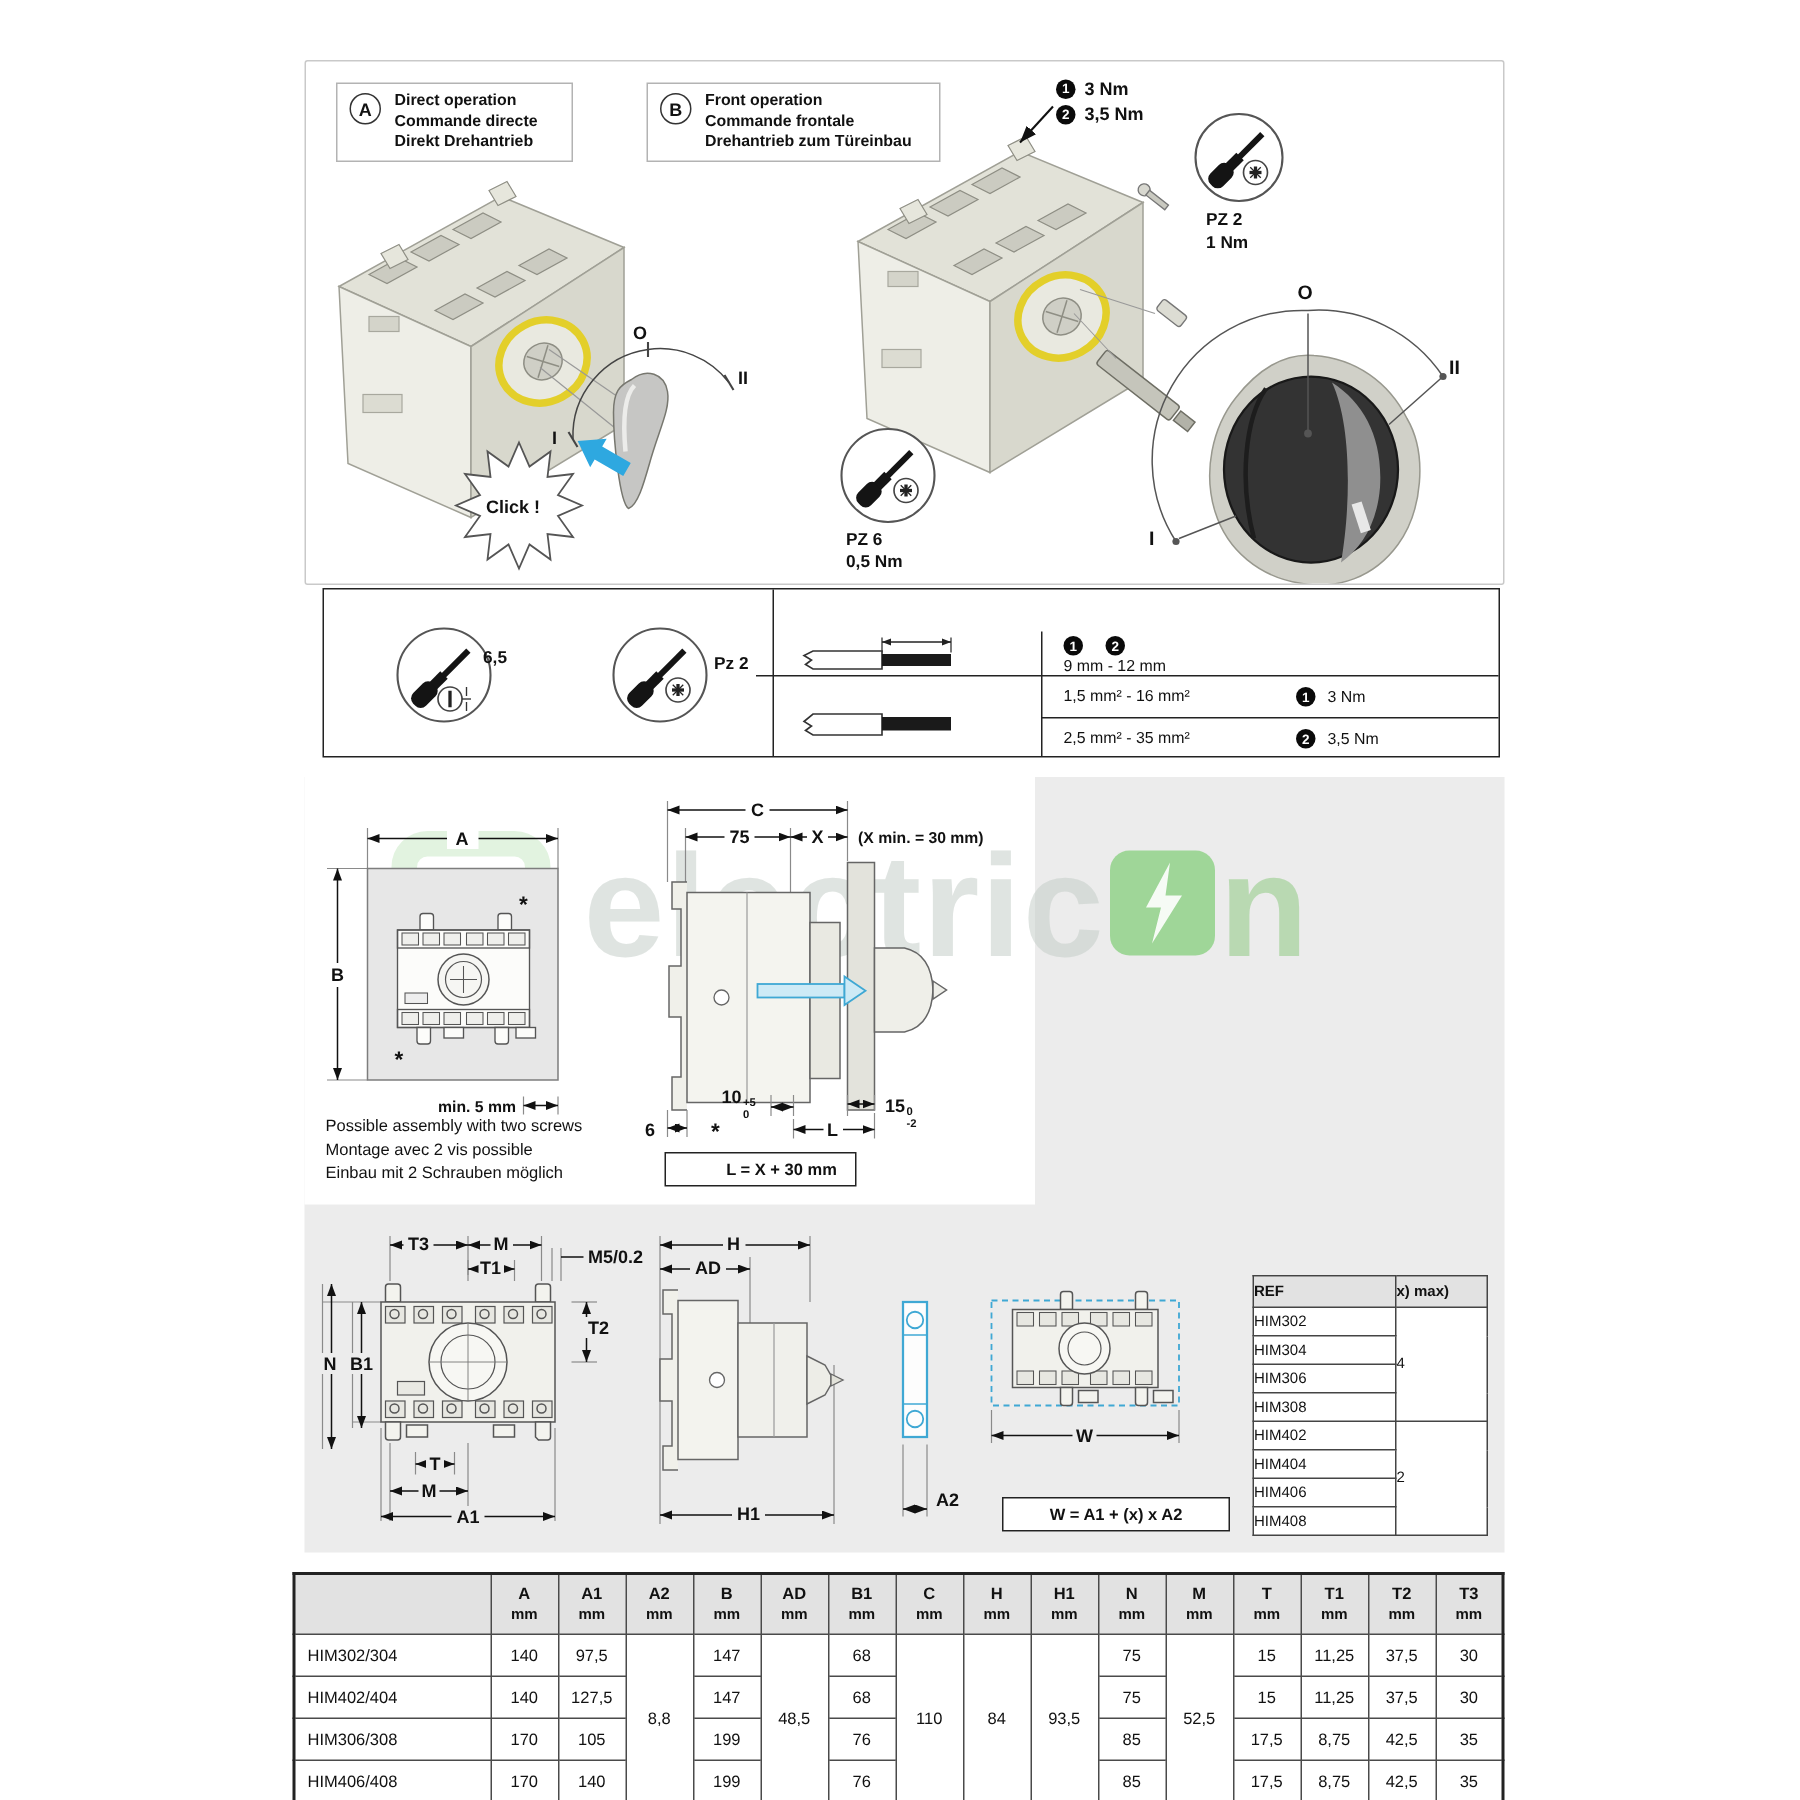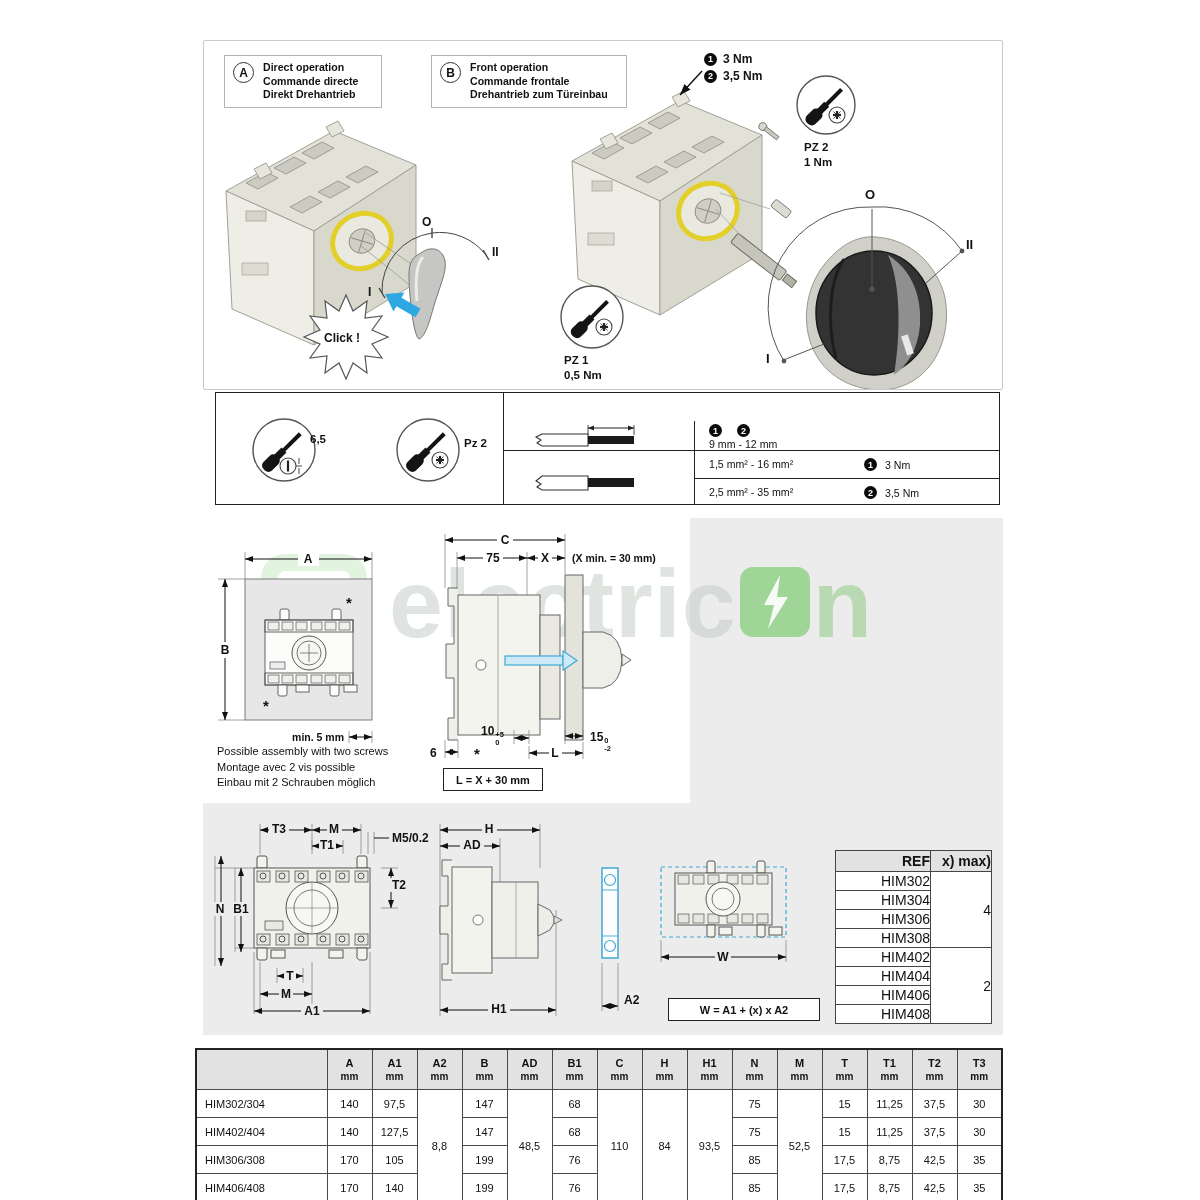--- a/index.html
+++ b/index.html
@@ -20,21 +20,21 @@
   .torques { position:absolute; left:500px; top:10px; font-size:12px; font-weight:bold; line-height:17px; }
   .trow { display:flex; align-items:center; gap:6px; }
   .nbadge { display:inline-flex; width:13px; height:13px; border-radius:50%; background:#0a0a0a; color:#fff;
             font-size:9px; font-weight:bold; align-items:center; justify-content:center; flex:0 0 auto; }
   .toollabel { position:absolute; font-size:11.5px; font-weight:bold; line-height:14.5px; white-space:nowrap; }
   .poslabel { position:absolute; font-size:13px; font-weight:bold; }
   .clicklabel { position:absolute; font-size:12px; font-weight:bold; }
 
   
   .wire-panel { left:215px; top:392px; width:785px; height:113px; border:1.6px solid #222; background:#fff; box-sizing:border-box; }
-  .wp-left { position:absolute; left:0; top:0; width:288px; height:100%; border-right:1.4px solid #222; box-sizing:border-box; }
+  .wp-left { position:absolute; left:12px; top:0; width:288px; height:100%; border-right:1.4px solid #222; box-sizing:border-box; }
   .wp-right { position:absolute; left:288px; top:0; right:0; height:100%; }
   .wp-head { position:absolute; left:0; right:0; top:0; height:28px; border-bottom:1px solid #222; display:flex; align-items:center;
              padding-left:9px; font-size:10.4px; box-sizing:border-box; white-space:nowrap; }
   .wp-row1 { position:absolute; left:0; right:0; top:28px; height:30px; border-bottom:1px solid #222; box-sizing:border-box; }
   .wp-vdiv { position:absolute; left:190px; top:28px; bottom:0; border-left:1px solid #222; }
   .wp-hdiv { position:absolute; left:190px; right:0; top:85px; border-top:1px solid #222; }
   .wtxt { position:absolute; font-size:10.6px; white-space:nowrap; }
 
   
   .dim-panel { left:203px; top:518px; width:800px; height:517px; background:#ececec; }
@@ -48,21 +48,21 @@
   .watermark .wn { color:rgba(152,205,140,0.6); }
   .notes { position:absolute; left:14px; top:226px; font-size:11px; line-height:15.5px; white-space:nowrap; }
   .fbox { position:absolute; border:1.3px solid #222; background:#fff; display:flex; align-items:center; justify-content:center;
           font-size:11px; font-weight:bold; white-space:nowrap; }
   .supsub { position:absolute; font-size:12px; font-weight:bold; white-space:nowrap; }
   .supsub .ss { display:inline-flex; flex-direction:column; font-size:7.5px; line-height:7.5px; vertical-align:-2px; margin-left:1px; }
   .supsub .ss i { font-style:normal; }
 
   
   .ref-table { position:absolute; left:632px; top:332px; border-collapse:collapse; background:#fff; }
-  .ref-table th, .ref-table td { border:1px solid #444; font-size:14px; text-align:right; padding:0; }
+  .ref-table th, .ref-table td { border:1px solid #444; font-size:10px; text-align:left; padding:0; }
   .ref-table th { background:#e2e2e2; font-weight:bold; height:20px; }
   .ref-table td { height:18px; }
   .ref-table .c1 { width:94px; }
   .ref-table .c2 { width:60px; }
   .ref-table { border:1.6px solid #222; }
   .ref-table tr.gsep td { border-top:1.8px solid #222;margin-top:24px; }
 
   
   .dim-table { position:absolute; left:195px; top:1048px; border-collapse:collapse; background:#fff; table-layout:fixed; }
   .dim-table th, .dim-table td { border:1px solid #4a4a4a; text-align:center; padding:0; }
@@ -219,21 +219,21 @@
       <div class="trow">
         <span class="nbadge">2</span>
         <span>3,5 Nm</span>
       </div>
     </div>
 
     <div class="toollabel" style="left:600px;top:99px;">
       <span>PZ 2</span><br><span>1 Nm</span>
     </div>
     <div class="toollabel" style="left:360px;top:312px;">
-      <span>PZ 1</span><br><span>0,5 Nm</span>
+      <span>PZ 6</span><br><span>0,5 Nm</span>
     </div>
 
     <div class="poslabel" style="left:218px;top:174px;font-size:12px;">O</div>
     <div class="poslabel" style="left:288px;top:204px;font-size:12px;">II</div>
     <div class="poslabel" style="left:164px;top:244px;font-size:12px;">I</div>
 
     <div class="poslabel" style="left:661px;top:146px;">O</div>
     <div class="poslabel" style="left:762px;top:196px;">II</div>
     <div class="poslabel" style="left:562px;top:310px;">I</div>
 
@@ -455,21 +455,21 @@
           <i>-2</i>
         </span>
     </div>
 
     <div class="notes">
       <div>Possible assembly with two screws</div>
       <div>Montage avec 2 vis possible</div>
       <div>Einbau mit 2 Schrauben möglich</div>
     </div>
 
-    <div class="fbox" style="left:240px;top:250px;width:98px;height:21px;">L = X + 30 mm</div>
+    <div class="fbox" style="left:240px;top:250px;width:98px;height:21px;padding-left:28px;">L = X + 30 mm</div>
 
     <svg class="abs" style="left:10px;top:300px" width="235" height="210">
       <defs>
         <marker id="arrD3" orient="auto-start-reverse" markerWidth="9" markerHeight="8" refX="8" refY="3">
           <path d="M0,0 L8,3 L0,6 z" fill="#111"></path>
         </marker>
       </defs>
 
       <g stroke="#8a8a8a" stroke-width="0.8">
         <line x1="47" y1="36" x2="47" y2="6"></line>

